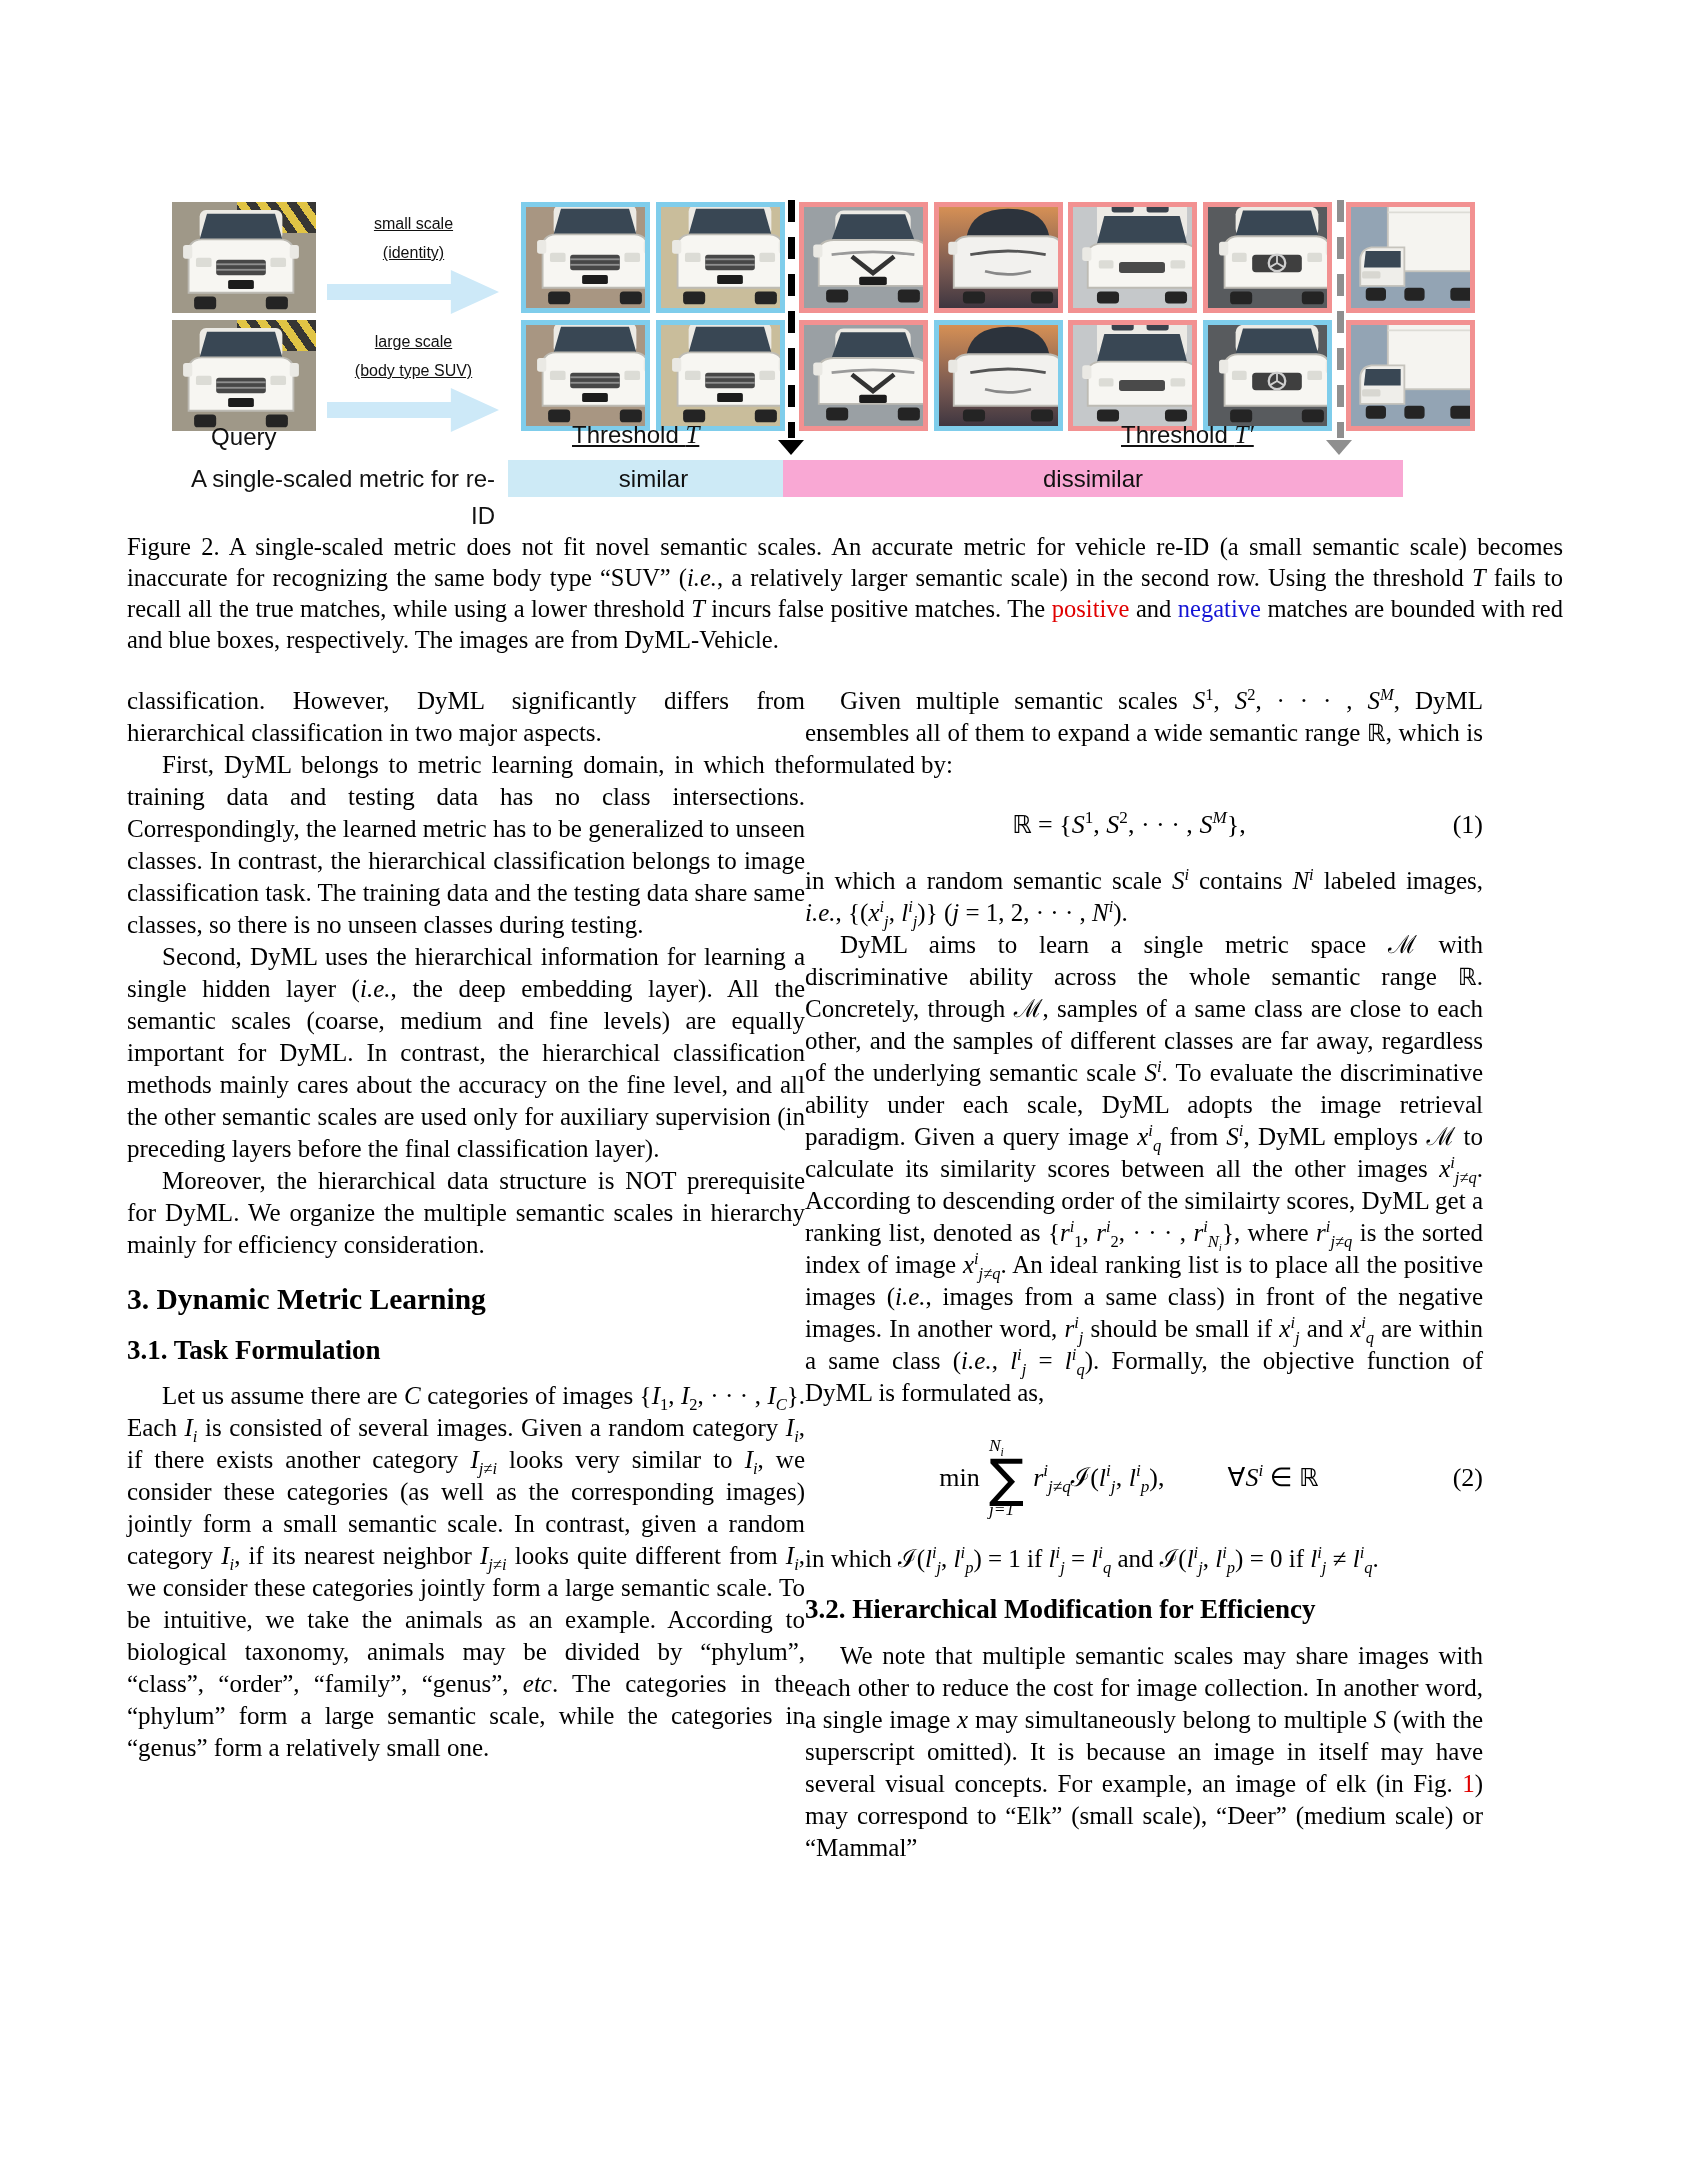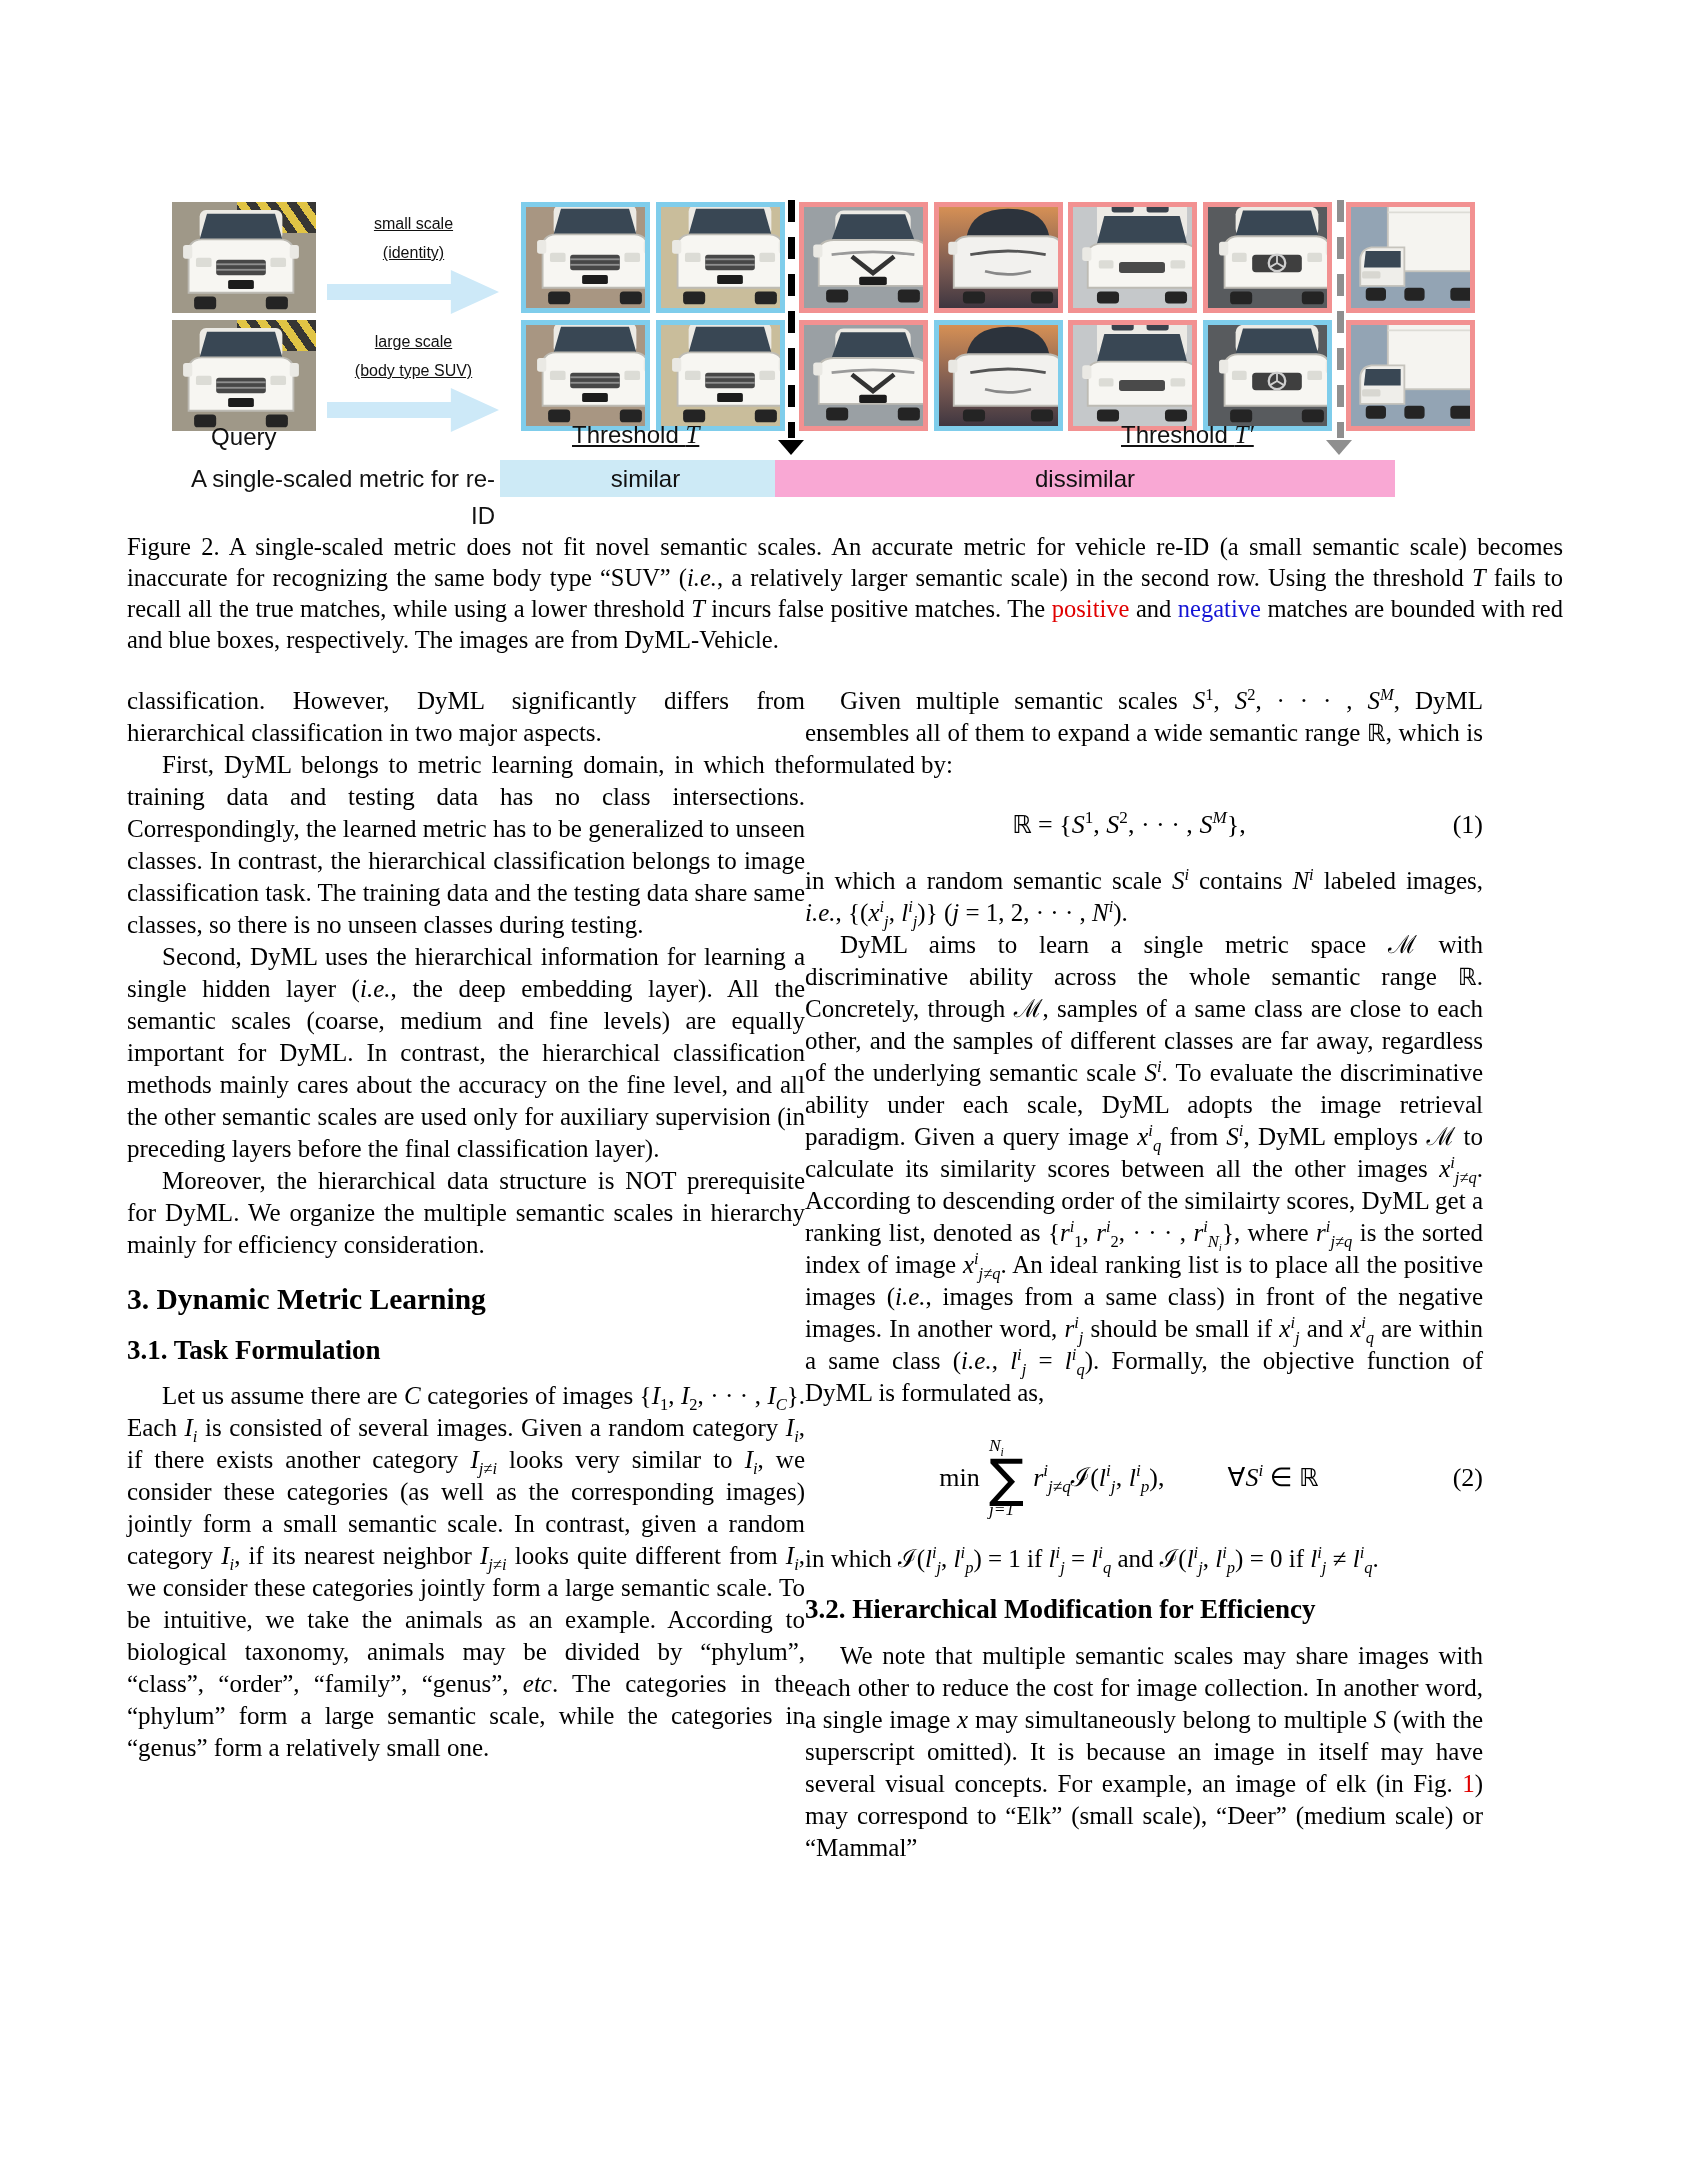--- a/index.html
+++ b/index.html
@@ -27,21 +27,21 @@
   .vdash.black{background:repeating-linear-gradient(to bottom,#000 0 22px,transparent 22px 37px);}
   .vdash.gray{background:repeating-linear-gradient(to bottom,#8f8f8f 0 22px,transparent 22px 37px);}
   .tri{position:absolute;top:244px;width:0;height:0;border-left:13px solid transparent;
        border-right:13px solid transparent;}
   .tri.black{border-top:15.7px solid #000;}
   .tri.gray{border-top:15.7px solid #8f8f8f;}
   .fig-label{position:absolute;font-size:24px;color:#111;}
   .thr{position:absolute;top:225px;width:203px;font-size:24px;color:#111;text-decoration:underline;}
   .thr .sym{font-family:"Liberation Serif",serif;font-style:italic;font-size:25px;}
   .bar{position:absolute;top:264px;height:37px;line-height:37px;text-align:center;
-       font-size:24px;color:#111;}
+       font-size:24px;color:#111;margin-left:8px;}
   .metric-label{position:absolute;left:0;top:264px;width:325px;height:37px;line-height:37px;
        text-align:right;font-size:24px;color:#111;}
 
   
   .caption{position:absolute;left:127px;top:531px;width:1436px;font-size:24.5px;
            line-height:31px;text-align:justify;}
   .cap-red{color:#e00000;}
   .cap-blue{color:#1414d4;}
 
   

